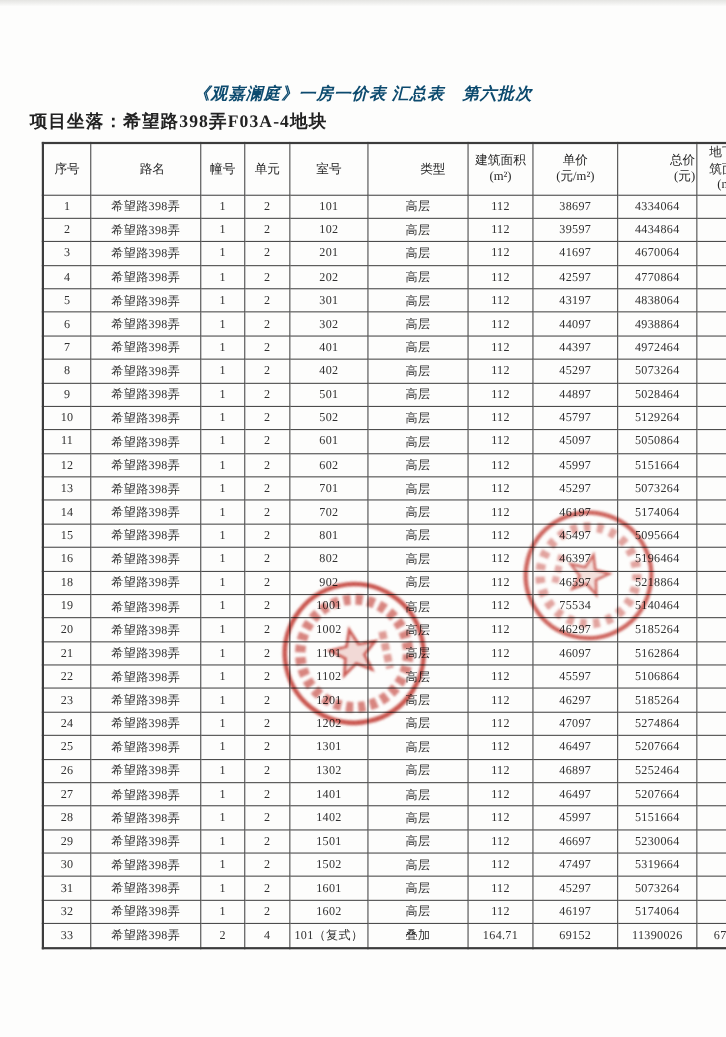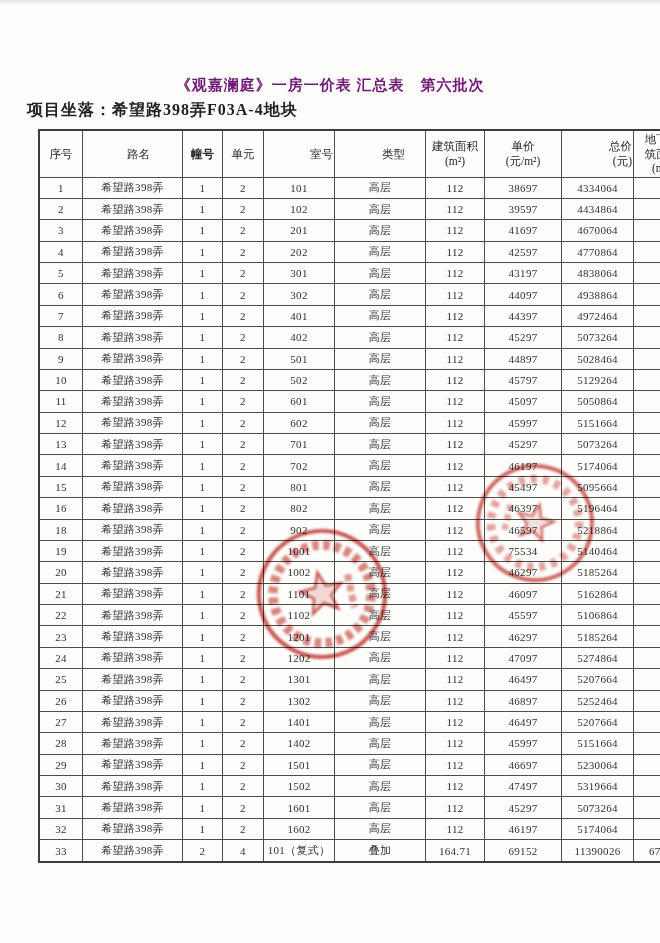--- a/index.html
+++ b/index.html
@@ -10,21 +10,21 @@
     color:#2e2e2e;
   }
   .scan-edge{
     position:absolute;left:0;top:0;width:660px;height:6px;
     background:linear-gradient(#dededb,rgba(255,255,255,0));
     opacity:.8;
   }
   .doc-title{
     position:absolute;left:0;top:76px;width:660px;
     text-align:center;font-size:15px;font-weight:bold;
-    letter-spacing:1px;color:#701a75;
+    letter-spacing:1px;color:#0c4a6e;font-style:italic;
   }
   .doc-location{
     position:absolute;left:27px;top:100px;
     font-size:16px;font-weight:bold;letter-spacing:1px;color:#222;
   }
   table.price-table{
     position:absolute;left:38px;top:129px;
     width:582px;height:734px;
     border-collapse:collapse;table-layout:fixed;
     background:transparent;
@@ -58,23 +58,23 @@
 
 <div class="doc-title">《观嘉澜庭》一房一价表 汇总表　第六批次</div>
 
 <div class="doc-location">项目坐落：希望路398弄F03A-4地块</div>
 
 <table class="price-table">
   <thead>
     <tr>
         <th style="width: 40px;">序号</th>
         <th style="width: 85px; padding-left: 13px;">路名</th>
-        <th style="width: 37px; font-weight: bold;">幢号</th>
+        <th style="width: 37px;">幢号</th>
         <th style="width: 38px; margin-left: 16px;">单元</th>
-        <th style="width: 68px; text-align: right;">室号</th>
+        <th style="width: 68px;">室号</th>
         <th style="width: 61px; padding-left: 28px;">类型</th>
         <th style="width: 56px;">建筑面积
 (m²)</th>
         <th style="width: 74px;">单价
 (元/m²)</th>
         <th style="width: 69px; text-align: right;">总价
 (元)</th>
         <th style="width: 54px;">地下建
 筑面积
 (m²)</th>

